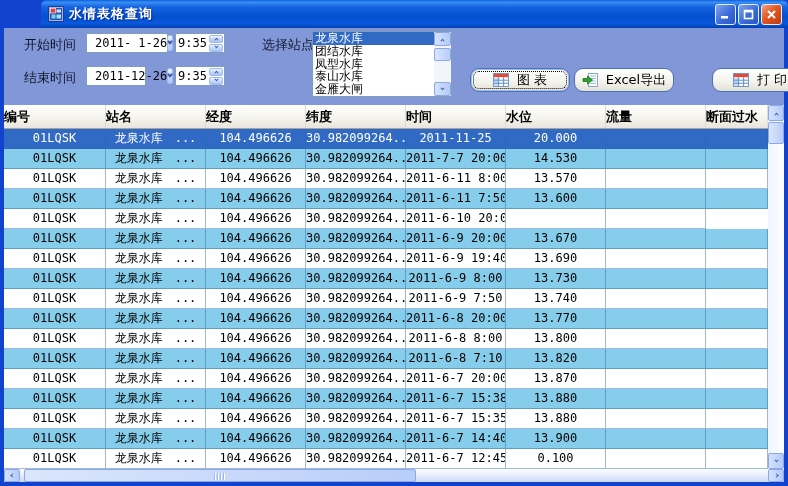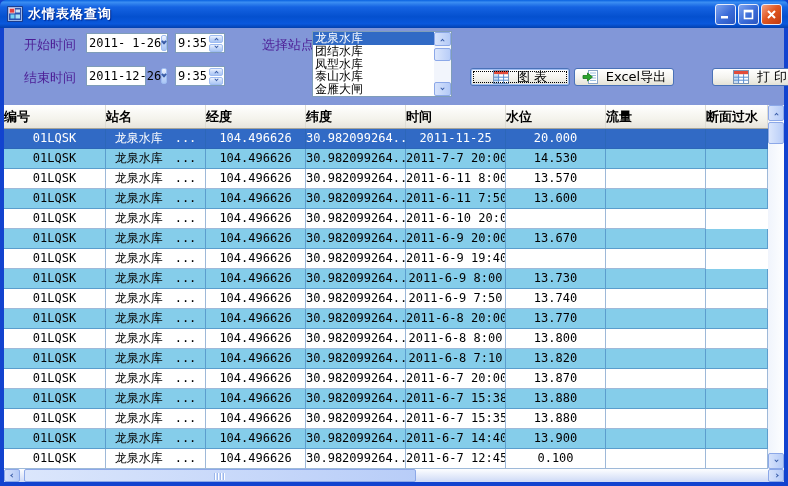--- a/index.html
+++ b/index.html
@@ -6,46 +6,46 @@
   * { box-sizing:border-box; }
   .window {
     width:788px; height:486px; position:relative;
     background:#1243CF; overflow:hidden;
     font-family:"DejaVu Sans","Liberation Sans",sans-serif;
   }
   
   .titlebar {
     height:28px; border-radius:6px 6px 0 0; position:relative;
     background:linear-gradient(180deg,#0861e0 0%,#3b8ef2 8%,#1563e2 25%,#0450cf 60%,#0a58dc 85%,#0340ae 100%);
-    display:flex; align-items:center; padding:0 6px 0 7px;
+    display:flex; align-items:center; padding:0 6px 0 7px;margin-left:41px;
   }
   .app-icon { width:16px; height:16px; margin-right:5px; flex:0 0 auto; }
   .title-text {
     color:#fff; font-size:13px; font-weight:bold; flex:1;
     text-shadow:1px 1px 1px #00268c; letter-spacing:1px;
   }
   .tbtn {
     width:21px; height:21px; margin-left:2px; border:1px solid #e6ecfb; border-radius:3px;
     background:linear-gradient(135deg,#7fa4ef 0%,#3a6bd8 55%,#2a55c0 100%);
     display:flex; align-items:center; justify-content:center; cursor:pointer;
   }
   .tbtn.close { background:linear-gradient(135deg,#f3a183 0%,#e25822 45%,#c03a10 100%); }
   
   .client {
     position:absolute; left:4px; right:4px; top:28px; bottom:4px;
     background:#8297D8;
   }
-  .lbl { position:absolute; font-size:13px; color:#4c1d95; }
+  .lbl { position:absolute; font-size:13px; color:#0f172a; }
   
   .field {
     position:absolute; height:20px; background:#fff; border:1px solid #7F9DB9;
     display:flex; align-items:center;
     font:12px "DejaVu Sans Mono","Liberation Mono",monospace; color:#000;
   }
-  .field .txt { flex:1; padding-left:2px; white-space:pre; }
+  .field .txt { flex:1; padding-left:8px; white-space:pre; }
   .field .txt.center { text-align:center; padding-left:0; }
   .mini-btn {
     border:1px solid #9EBCF2; border-radius:2px;
     background:linear-gradient(180deg,#eef4fe 0%,#c9daf9 45%,#aac6f5 100%);
     display:flex; align-items:center; justify-content:center;
   }
   .drop { width:15px; height:16px; margin-right:1px; }
   .spincol { width:14px; margin-right:1px; display:flex; flex-direction:column; gap:1px; }
   .spincol .mini-btn { height:8px; }
   .chev { display:inline-block; width:4px; height:4px; border-left:2px solid #3a5da8; border-top:2px solid #3a5da8; }
@@ -69,21 +69,21 @@
     display:flex; align-items:center; justify-content:center; cursor:pointer;
   }
   .sthumb {
     flex:0 0 auto; border:1px solid #8CA8E8; border-radius:2px;
     background:linear-gradient(90deg,#dbe6fc,#b8cdf8); cursor:grab;
   }
   .lb-scroll .sthumb { height:13px; }
   .lb-scroll .spacer { flex:1; }
   
   .cmd {
-    position:absolute; height:18px; border:1px solid #4a72b8; border-radius:3px;
+    position:absolute; height:24px; border:1px solid #4a72b8; border-radius:9px;
     background:linear-gradient(180deg,#ffffff 0%,#f4f3ee 55%,#e4e2d6 100%);
     display:flex; align-items:center; justify-content:center; gap:8px;
     font-size:13px; color:#000; cursor:pointer;
   }
   .cmd.focus { outline:1px dotted #000; outline-offset:-4px; box-shadow:0 0 0 1px #9ebcf2 inset; }
   .cmd svg { flex:0 0 auto; }
   
   .grid-table { position:absolute; left:0; top:77px; width:764px; }
   .thead {
     display:grid; grid-template-columns:102px 100px 100px 100px 100px 100px 100px 1fr;
@@ -348,20 +348,21 @@
 
   <div class="trow">
     <div class="td">01LQSK</div>
     <div class="td station">
       <span>龙泉水库</span>
       <span>...</span>
     </div>
     <div class="td">104.496626</div>
     <div class="td">30.982099264...</div>
     <div class="td">2011-6-9 19:40</div>
+    <div class="td">13.690</div>
     <div class="td"></div>
     <div class="td"></div>
   </div>
 
   <div class="trow alt">
     <div class="td">01LQSK</div>
     <div class="td station">
       <span>龙泉水库</span>
       <span>...</span>
     </div>

